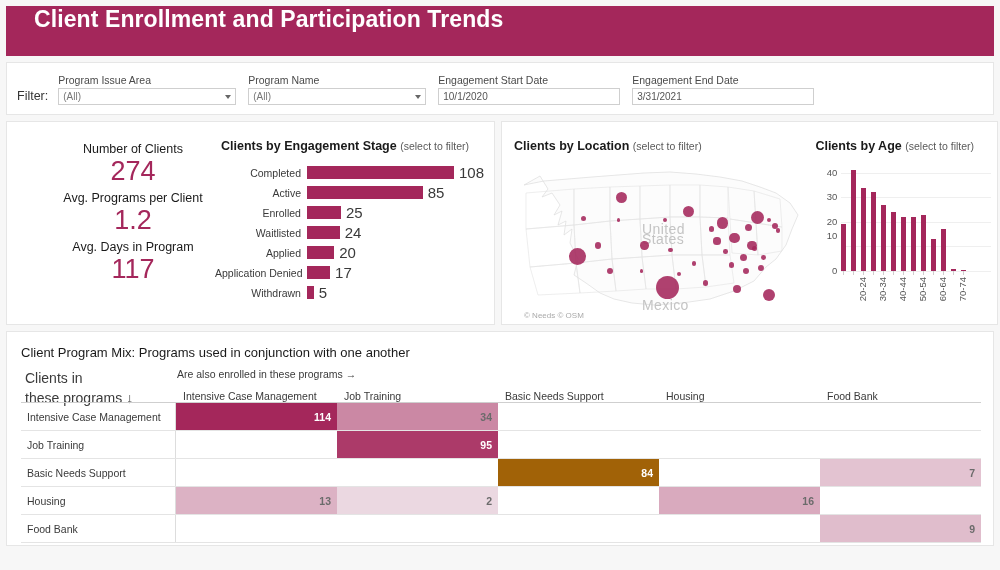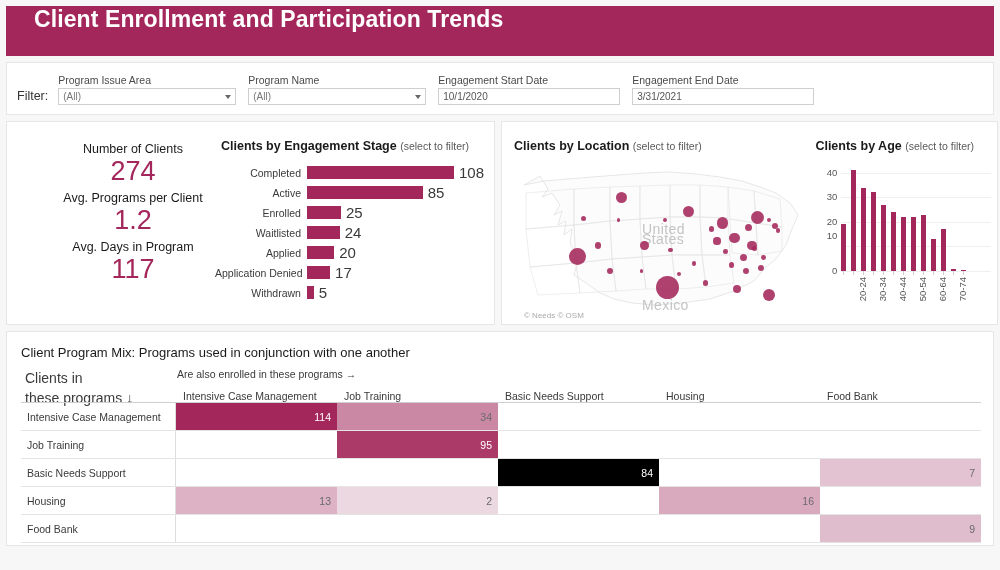--- a/index.html
+++ b/index.html
@@ -156,21 +156,21 @@
   .mrow.headers { height: 18px; }
   .rowhdr {
     width: 155px; flex: none;
     font-size: 10.5px; color: #3a3a3a;
     display: flex; align-items: center;
     border-right: 1px solid #ddd;
     padding-left: 6px;
     white-space: nowrap;
   }
   .cells { flex: 1; display: flex; position: relative; }
-  .cell { flex: 1; position: relative; }
+  .cell { flex: 1; position: relative; font-weight: bold; }
   .cell .bar {
     position: absolute; left: 0; top: 0; bottom: 0; right: 0;
     display: flex; align-items: center; justify-content: flex-end;
     font-size: 10.5px; padding-right: 6px;
   }
   .colhdr {
     flex: 1; font-size: 10.5px; color: #3a3a3a;
     padding-left: 7px; display: flex; align-items: flex-end;
     white-space: nowrap;
   }
@@ -460,21 +460,21 @@
             <div class="cell"></div>
           </div>
         </div>
         <div class="rowline"></div>
         <div class="mrow">
           <div class="rowhdr">Basic Needs Support</div>
           <div class="cells">
             <div class="cell"></div>
             <div class="cell"></div>
             <div class="cell">
-              <div class="bar" style="background: #000000; color: rgb(255, 255, 255); text-align: center;">84</div>
+              <div class="bar" style="background: #a16207; color: rgb(255, 255, 255); text-align: center;">84</div>
             </div>
             <div class="cell"></div>
             <div class="cell">
               <div class="bar" style="background: rgb(227, 195, 209); color: rgb(107, 107, 107);">7</div>
             </div>
           </div>
         </div>
         <div class="rowline"></div>
         <div class="mrow">
           <div class="rowhdr">Housing</div>

